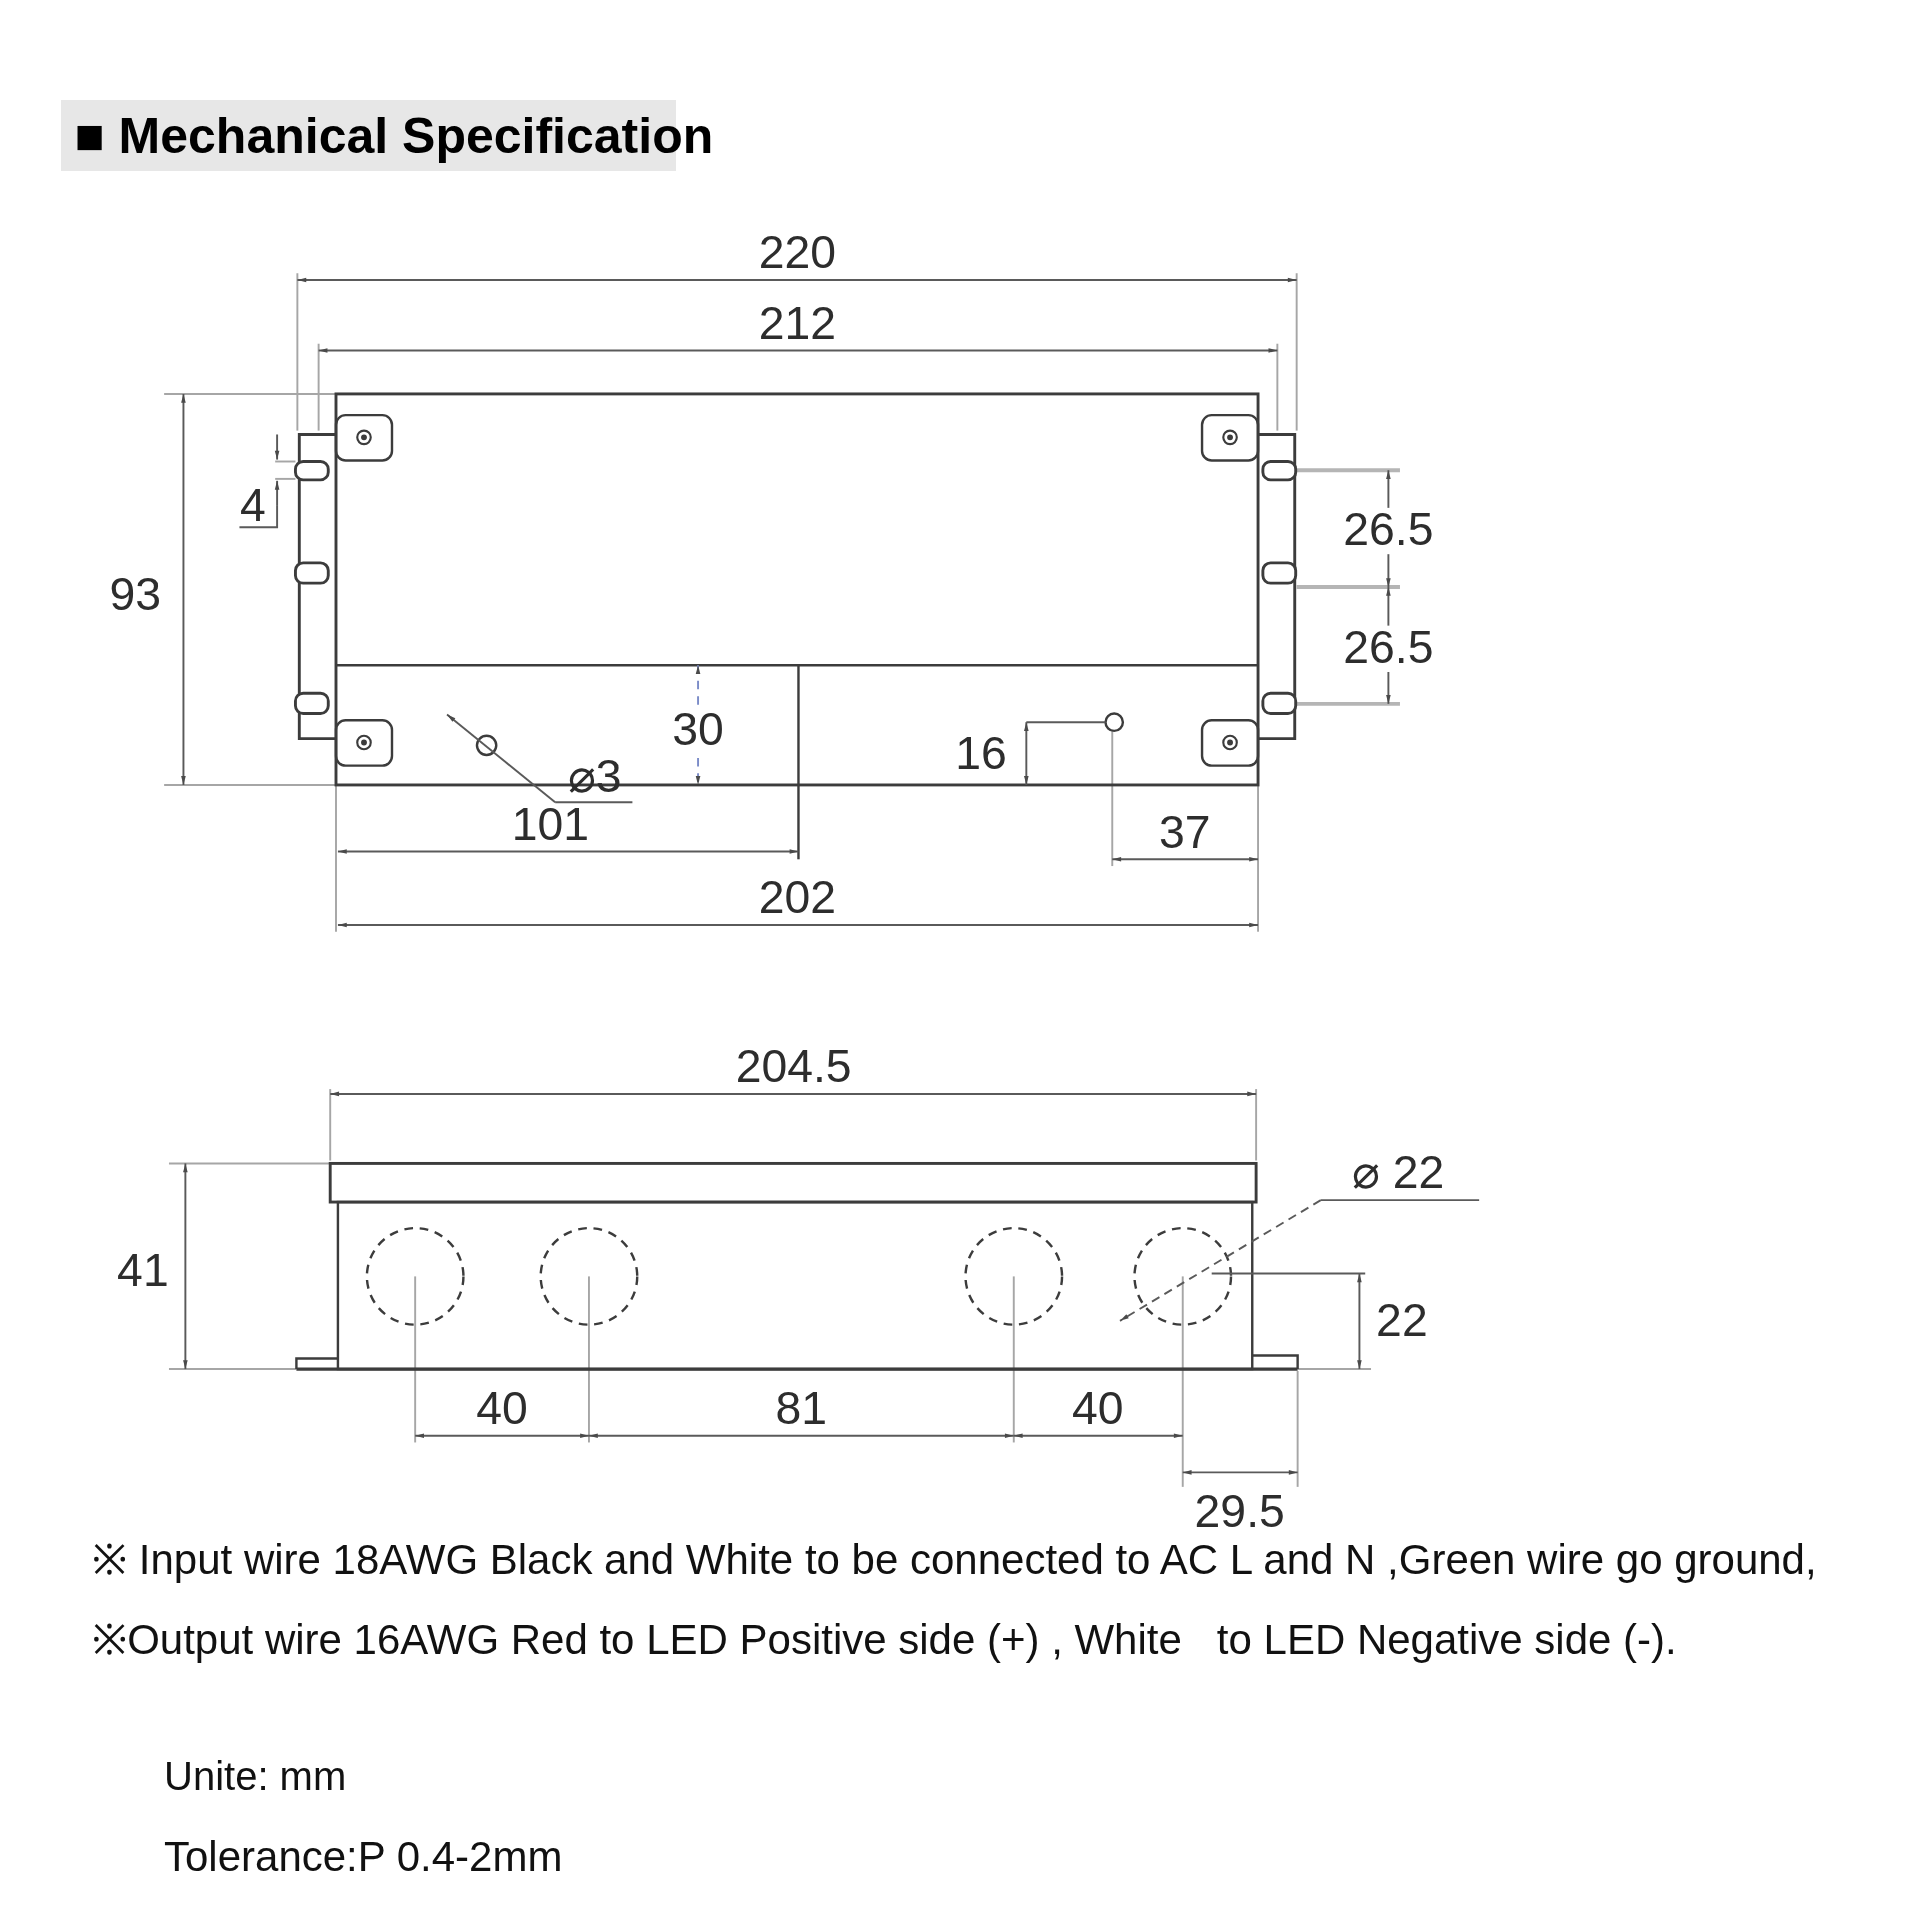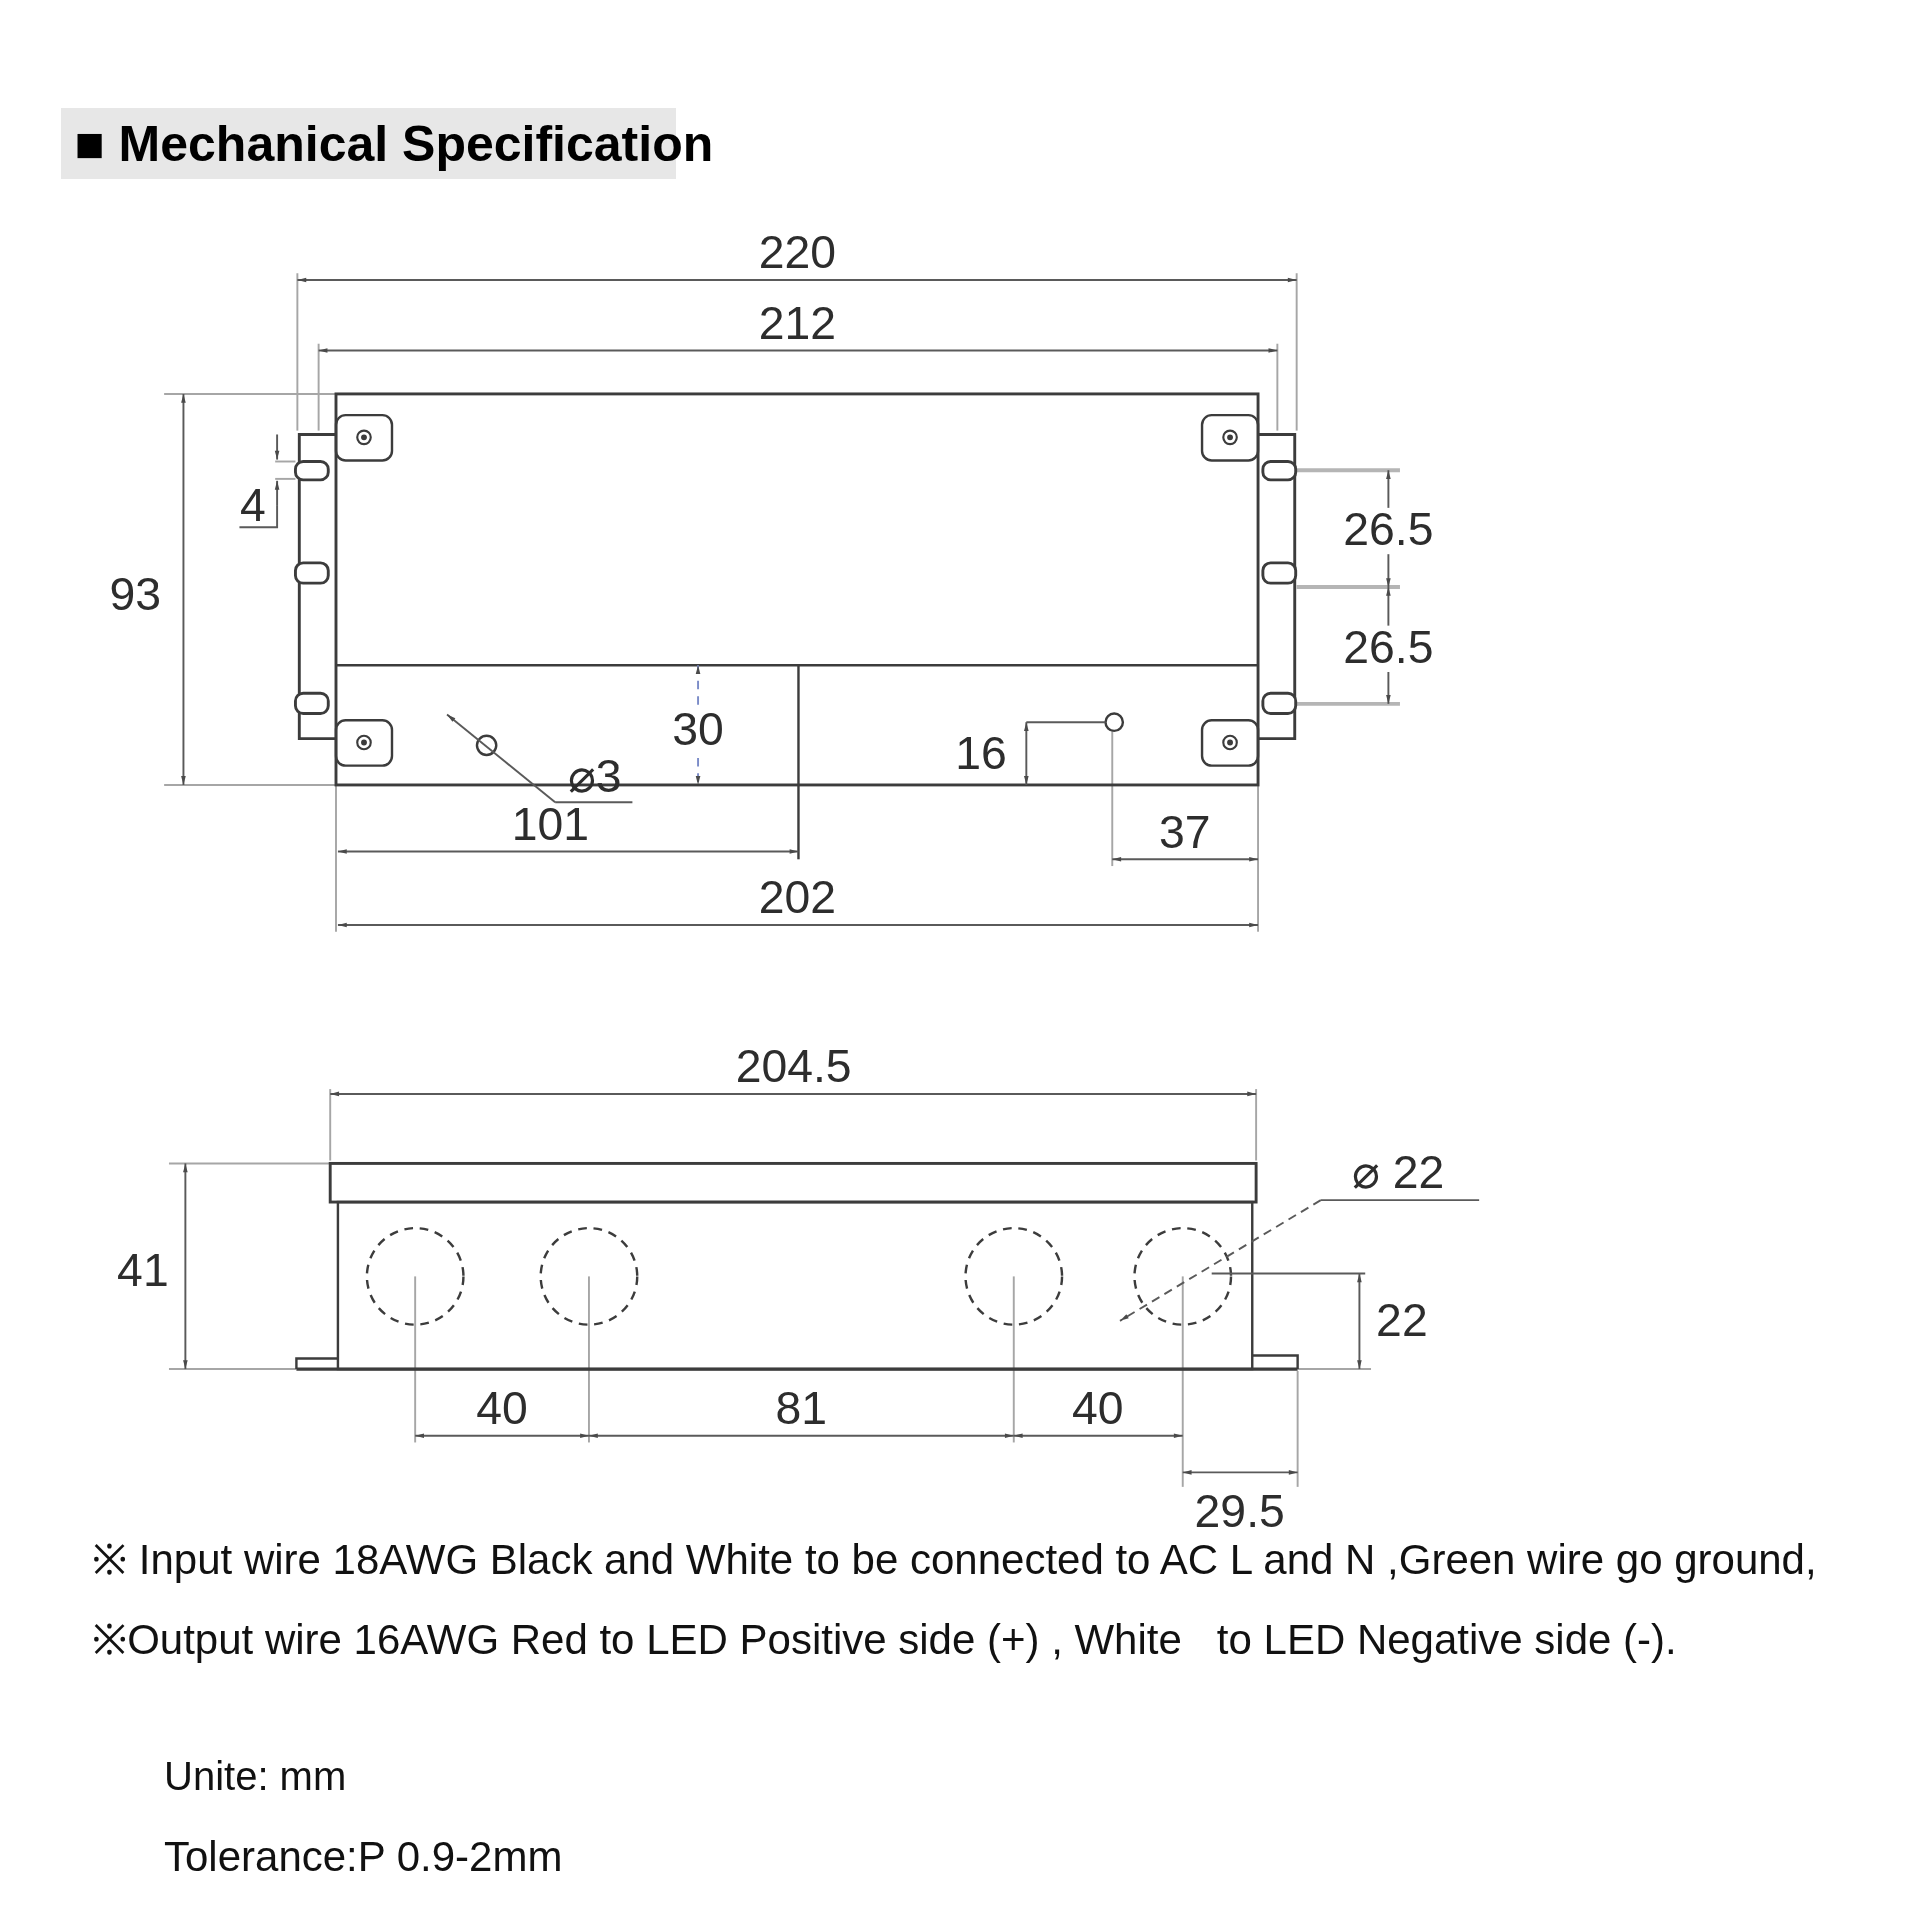--- a/index.html
+++ b/index.html
@@ -1,18 +1,18 @@
 <!DOCTYPE html>
 <html><head>
 <meta charset="utf-8">
 <style>
   html,body{margin:0;padding:0;background:#ffffff;}
   .page{position:relative;width:1931px;height:1931px;background:#ffffff;overflow:hidden;
         font-family:"Liberation Sans", sans-serif;color:#1c1c1c;}
-  .title-bar{position:absolute;left:61px;top:108px;width:615px;height:71px;background:#e7e7e7;
+  .title-bar{position:absolute;left:61px;top:100px;width:615px;height:71px;background:#e7e7e7;
              display:flex;align-items:center;}
   .title-bar .title-text{font-size:50px;font-weight:bold;color:#000;padding-left:13.5px;
              letter-spacing:0px;white-space:pre;}
   .drawing-svg{position:absolute;left:0;top:0;}
   .note{position:absolute;left:92px;font-size:42px;color:#111;white-space:pre-wrap;}
   .note-1{top:1529px;width:1815px;}
   .note-2{top:1609px;width:1815px;}
   .unit-note{position:absolute;left:164px;top:1754px;font-size:40px;color:#111;white-space:pre-wrap;}
   .tol-note{position:absolute;left:164px;top:1833px;font-size:42px;color:#111;white-space:pre-wrap;}
   svg text{font-family:"Liberation Sans", sans-serif;font-size:48px;fill:#2d2d2d;}
@@ -172,16 +172,16 @@
         <text x="830" y="1475">81</text>
         <text x="1137" y="1475">40</text>
         <text x="1284" y="1582">29.5</text>
       </g>
     </g>
   </svg>
 
   <div class="note note-1">※ Input wire 18AWG Black and White to be connected to AC L and N ,Green wire go ground,</div>
   <div class="note note-2">※Output wire 16AWG Red to LED Positive side (+) , White   to LED Negative side (-).</div>
   <div class="unit-note">Unite: mm</div>
-  <div class="tol-note">Tolerance:P 0.9-2mm</div>
+  <div class="tol-note">Tolerance:P 0.4-2mm</div>
 
 </div>
 
 
 </body></html>

